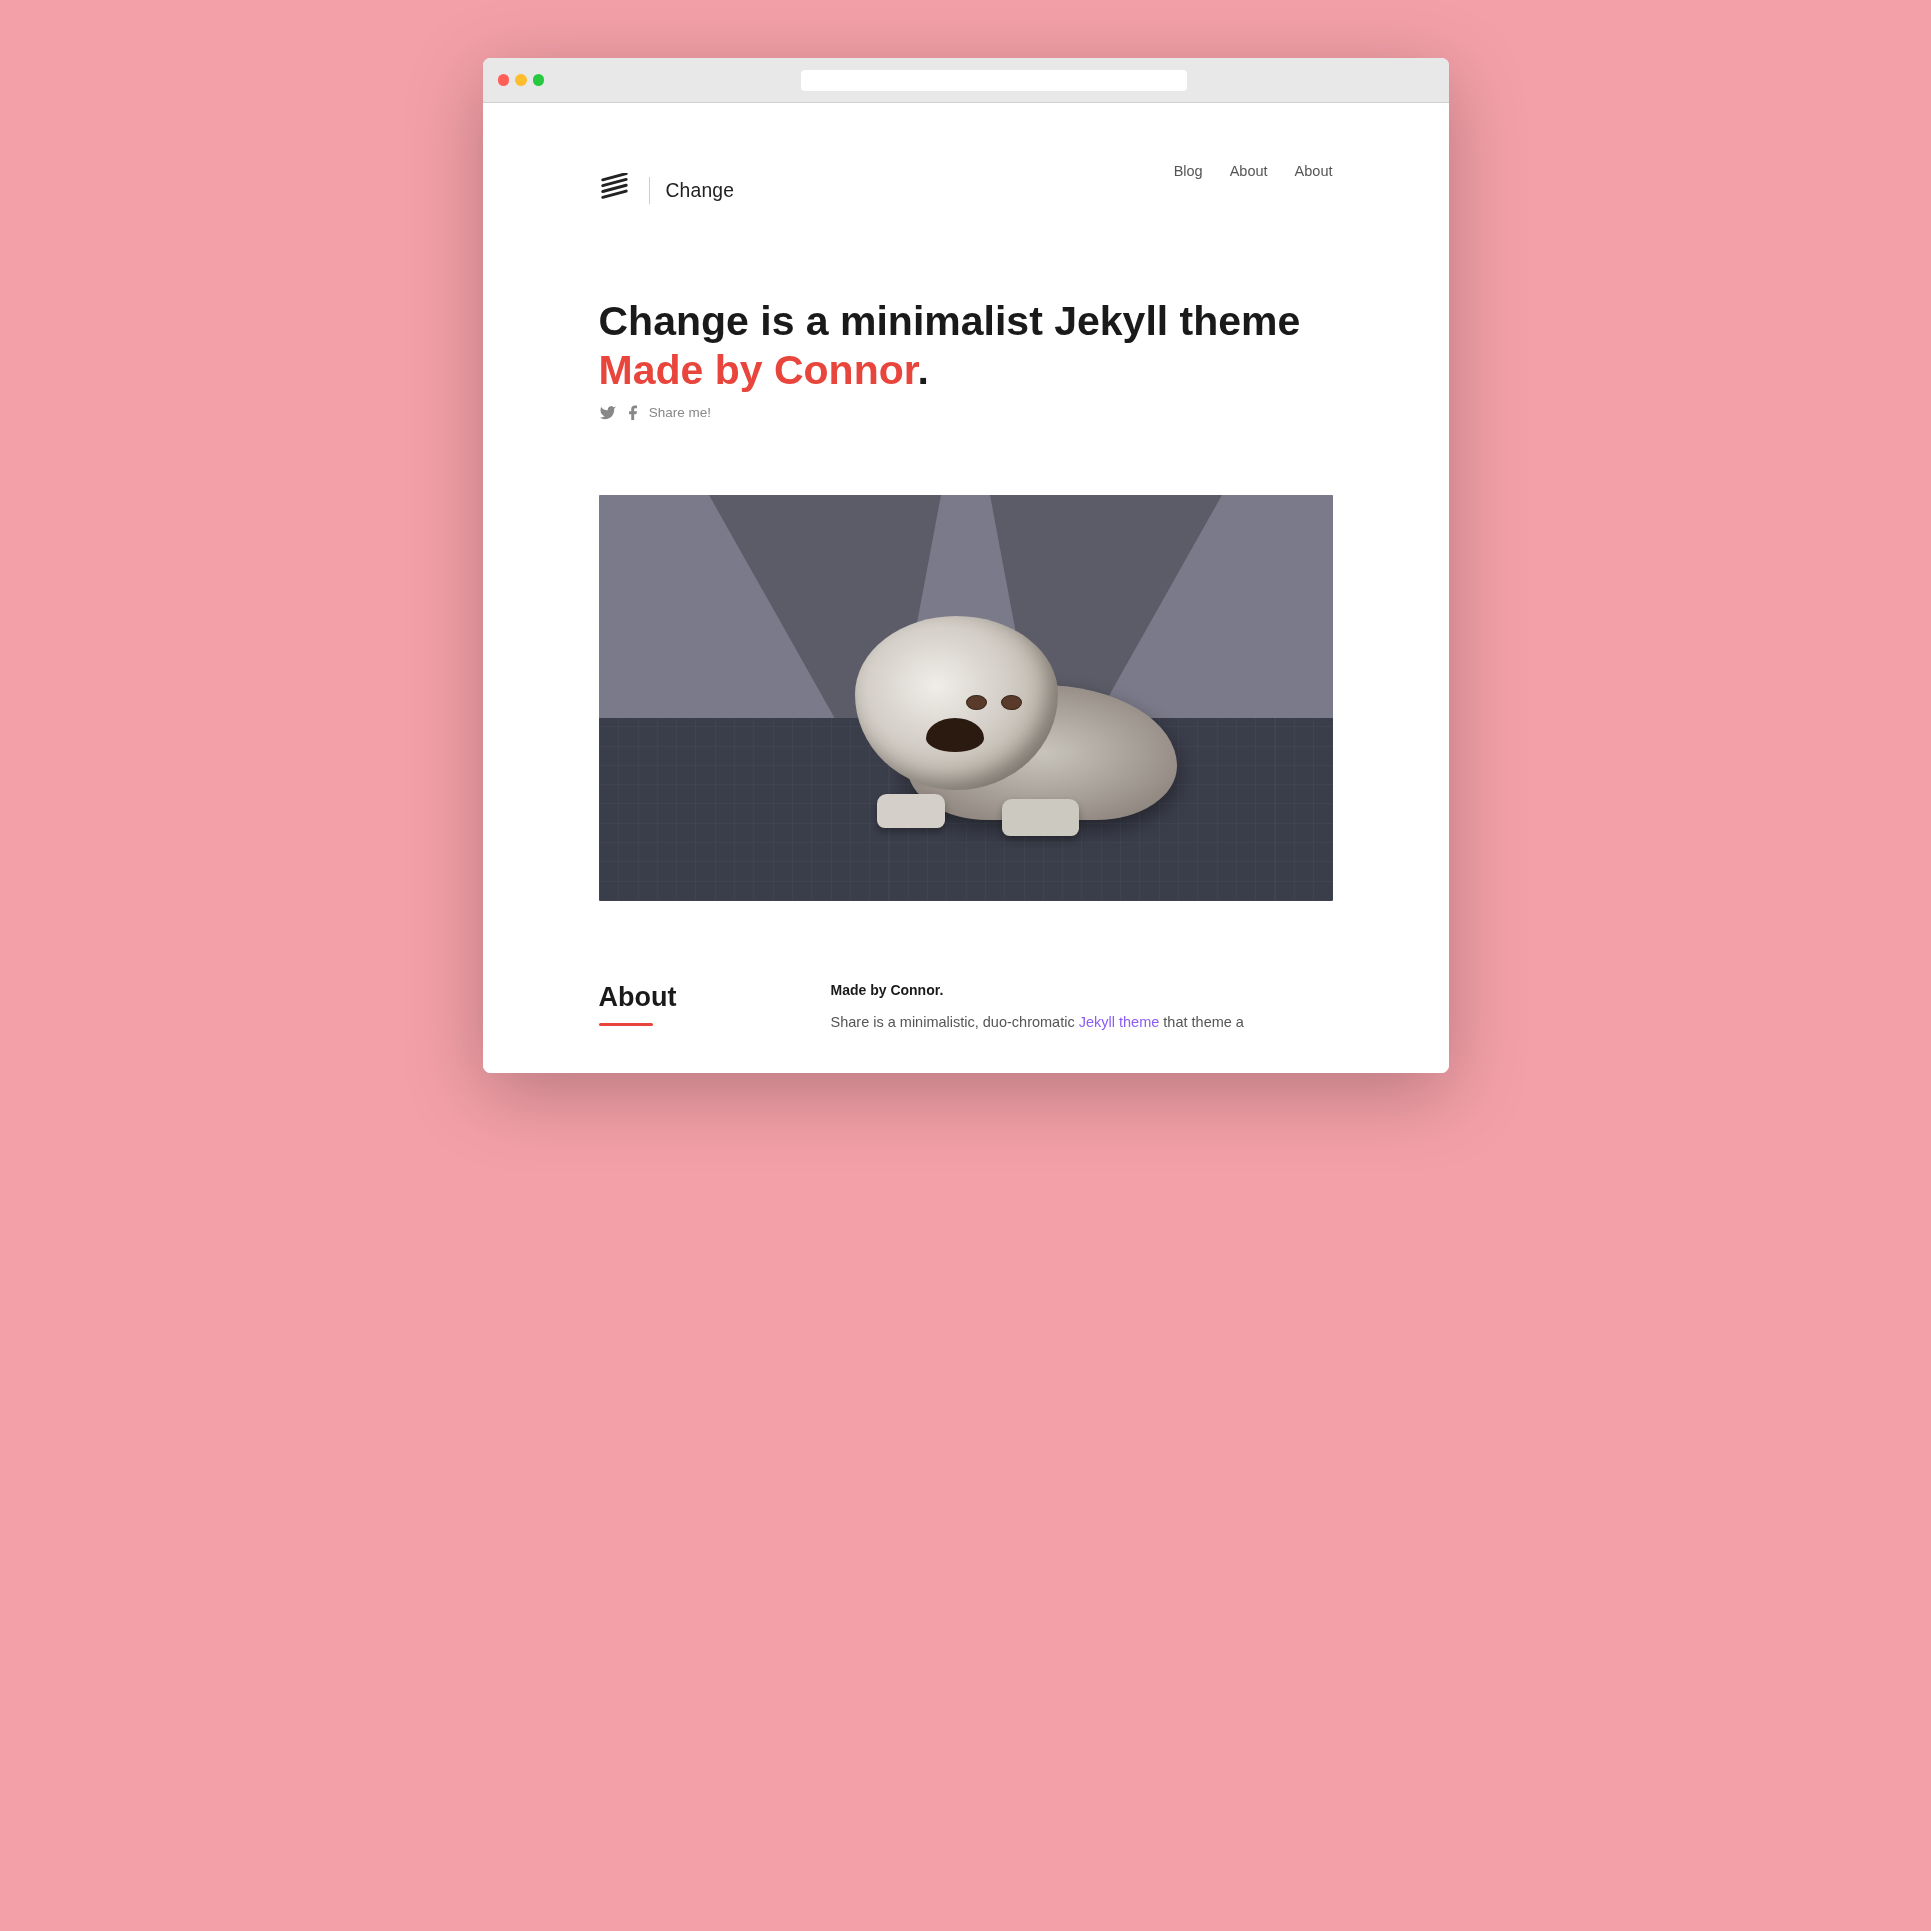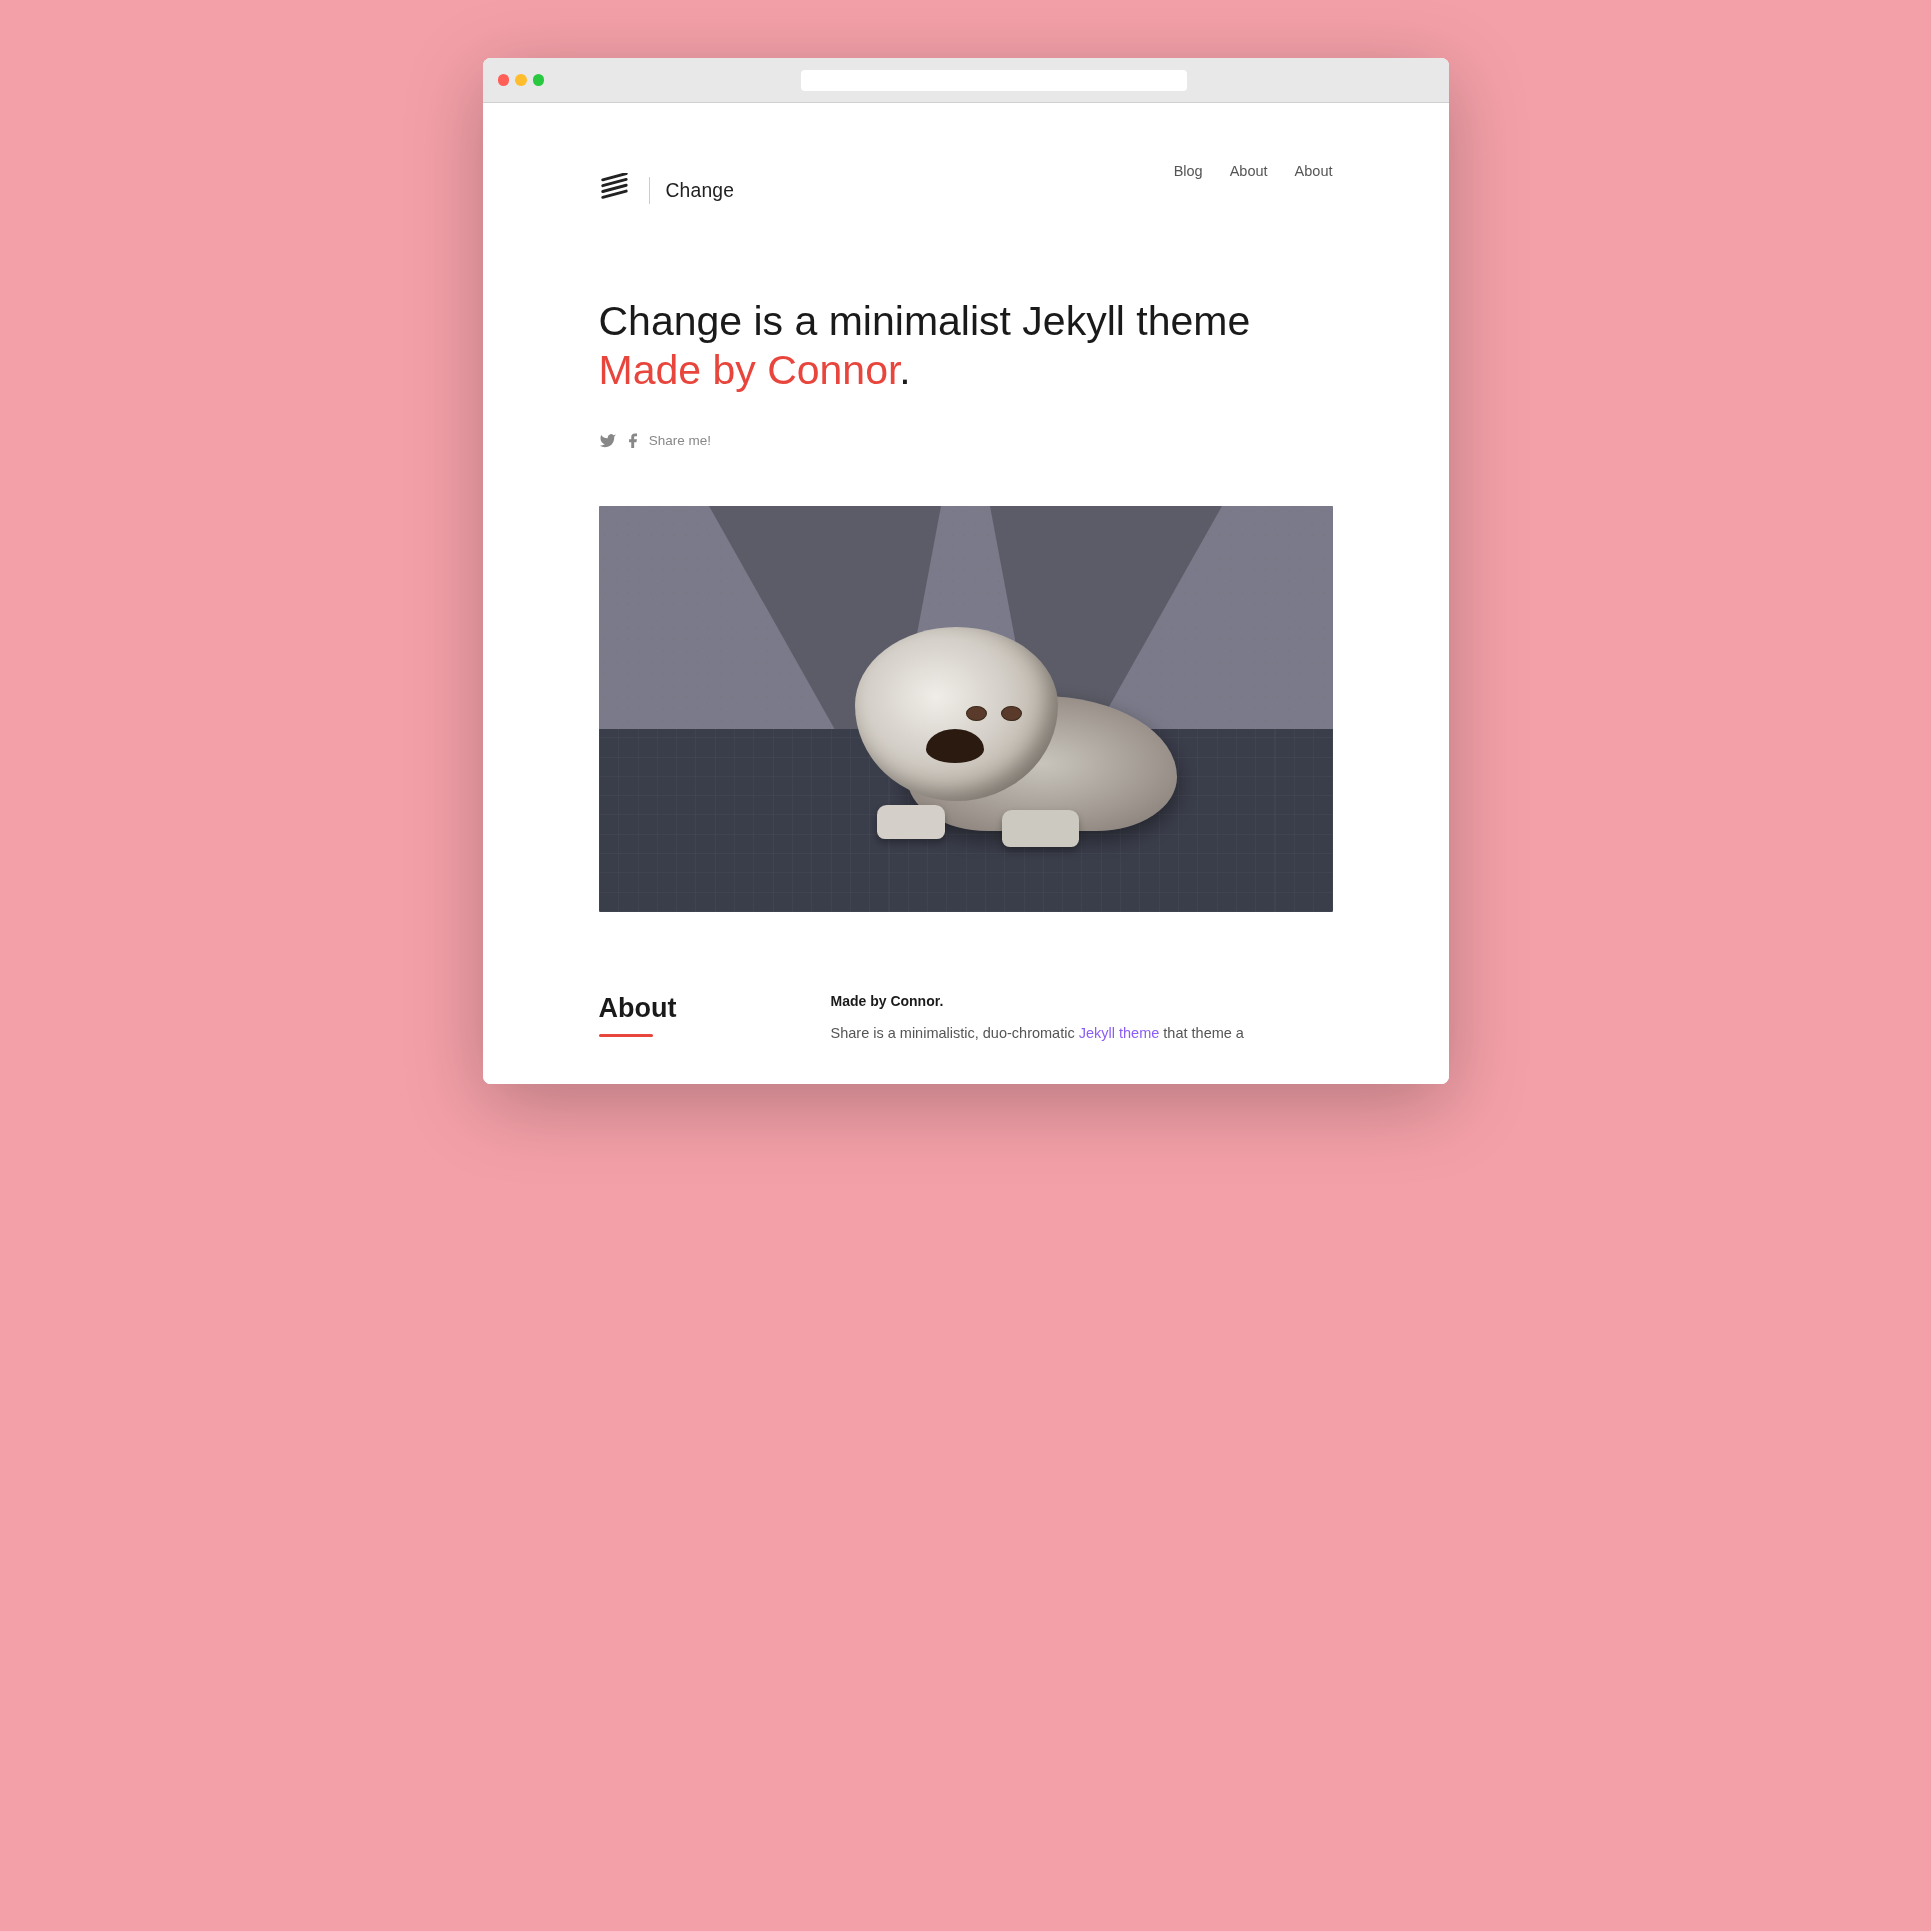--- a/index.html
+++ b/index.html
@@ -106,36 +106,36 @@
       cursor: pointer;
     }
 
     
     .hero-section {
       padding: 58px 116px 39px 116px;
     }
 
     .hero-title {
       font-size: 41px;
-      font-weight: 400;
+      font-weight: 700;
       color: #1a1a1a;
       line-height: 1.2;
-      margin-bottom: 36px;
+      margin-bottom: 8px;
       max-width: 734px;
     }
 
     .hero-title .highlight {
       color: #e8453c;
     }
 
     .share-row {
       display: flex;
       align-items: center;
       gap: 7.7px;
-      margin-bottom: 18px;
+      margin-bottom: 35px;
     }
 
     .share-label {
       font-size: 13.5px;
       color: #888;
     }
 
     
     .twitter-icon, .facebook-icon {
       width: 17.4px;

